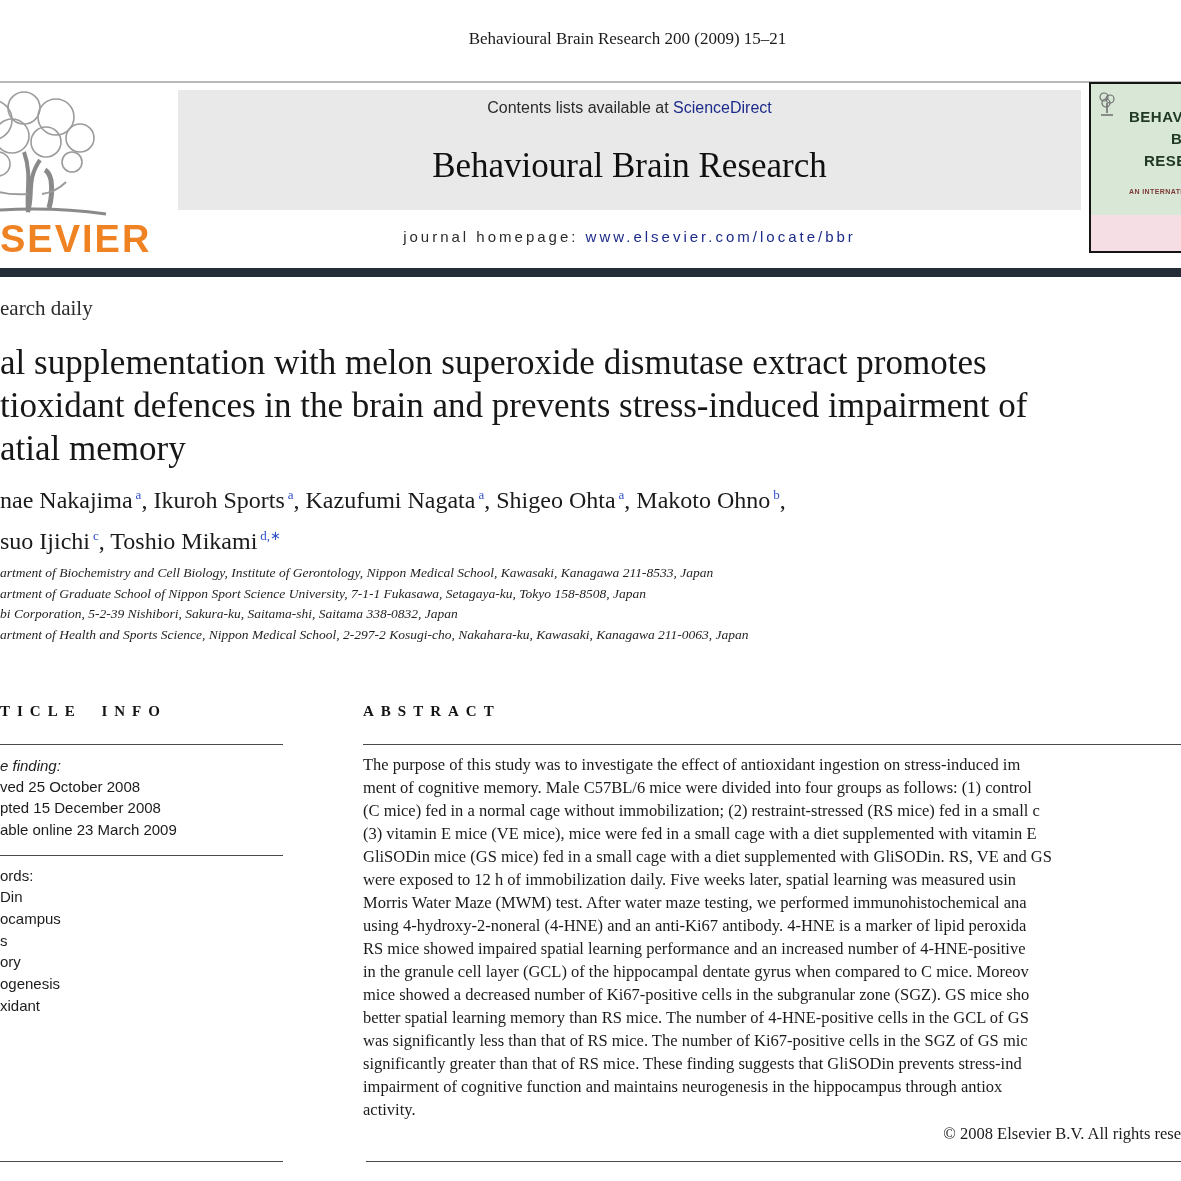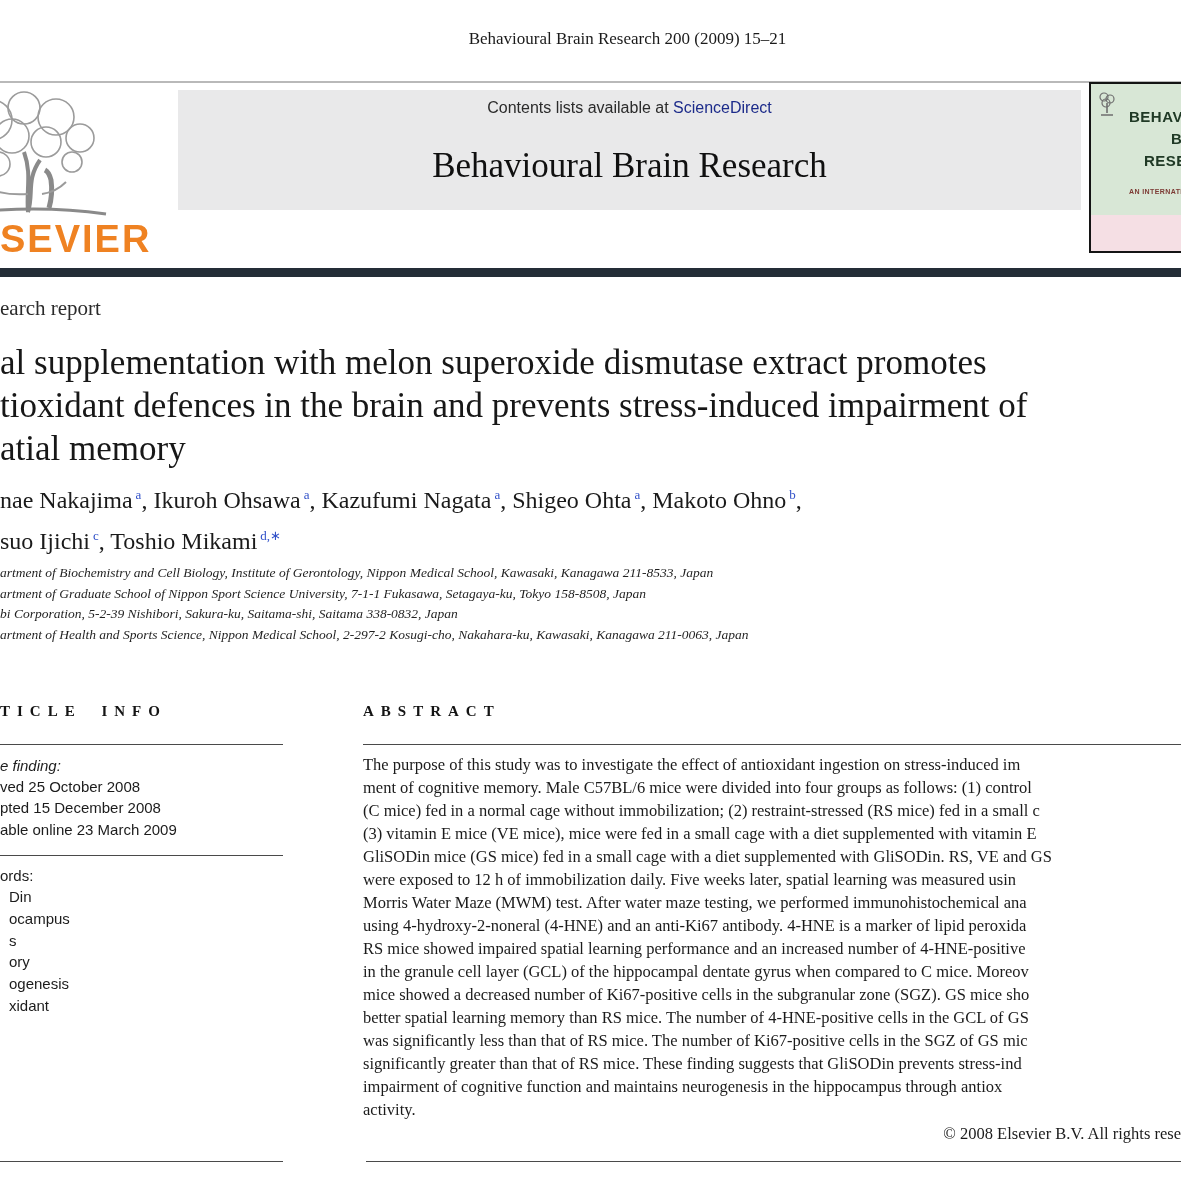--- a/index.html
+++ b/index.html
@@ -53,21 +53,21 @@
   #info-rule-1{top:744px;left:0;width:283px;}
   #abs-rule{top:744px;left:363px;width:818px;}
   #info-rule-2{top:855px;left:0;width:283px;}
   #info-rule-bottom{top:1161px;left:0;width:283px;}
   #abs-rule-bottom{top:1161px;left:366px;width:815px;}
 
   .info-txt{font-family:"Liberation Sans",sans-serif;font-size:15px;line-height:21.3px;color:#1c1c1c;white-space:nowrap;}
   #history-label{top:755px;left:0;font-style:italic;}
   #history-list{top:776px;left:0;}
   #keywords-label{top:865px;left:0;}
-  #keywords-list{top:886px;left:9px;line-height:21.8px;}
+  #keywords-list{top:886px;left:0;line-height:21.8px;}
 
   
   #abstract{top:753px;left:363px;width:830px;font-size:16.5px;line-height:23px;color:#1b1b1b;}
   #abstract .aline{white-space:nowrap;}
   #copyright{top:1124px;left:363px;width:818px;text-align:right;font-size:16.5px;color:#1b1b1b;white-space:nowrap;}
 </style>
 </head>
 <body>
 
 <div id="page">
@@ -92,51 +92,54 @@
       <path d="M30 96 q18 10 44 8 M112 92 q-10 10 -24 12" stroke-width="2"></path>
     </svg>
   </div>
   <div id="logo-text" class="abs">SEVIER</div>
 
   <div id="banner" class="abs">
     <div id="contents-line" class="abs">
       <span>Contents lists available at </span><span class="lnk">ScienceDirect</span>
     </div>
     <div id="journal-title" class="abs">Behavioural Brain Research</div>
+    <div id="homepage-line" class="abs">
+      <span>journal homepage: </span><span class="lnk">www.elsevier.com/locate/bbr</span>
+    </div>
   </div>
 
   <div id="cover" class="abs">
     <div id="cover-pink"></div>
     <div id="cover-minitree">
       <svg width="18" height="26" viewBox="0 0 18 26" fill="none" stroke="#6f6f6f" stroke-width="1.2">
         <circle cx="6" cy="6" r="4"></circle>
           <circle cx="12" cy="8" r="4"></circle>
           <circle cx="8" cy="12" r="4"></circle>
         <path d="M9 22 V12 M3 24 H15" stroke-width="1.6"></path>
       </svg>
     </div>
     <div id="cover-l1" class="cover-line">BEHAVIO</div>
     <div id="cover-l2" class="cover-line">B</div>
     <div id="cover-l3" class="cover-line">RESEA</div>
     <div id="cover-sub">AN INTERNATIONA</div>
   </div>
 
   <div id="dark-bar" class="abs"></div>
 
-  <div id="section-label" class="abs">earch report</div>
+  <div id="section-label" class="abs">earch daily</div>
 
   <div id="title" class="abs">
     <div>al supplementation with melon superoxide dismutase extract promotes</div>
     <div>tioxidant defences in the brain and prevents stress-induced impairment of</div>
     <div>atial memory</div>
   </div>
 
   <div id="authors" class="abs">
     <div>
-      <span>nae Nakajima</span><sup>a</sup><span>, Ikuroh Ohsawa</span><sup>a</sup><span>, Kazufumi Nagata</span><sup>a</sup><span>, Shigeo Ohta</span><sup>a</sup><span>, Makoto Ohno</span><sup>b</sup><span>,</span>
+      <span>nae Nakajima</span><sup>a</sup><span>, Ikuroh Sports</span><sup>a</sup><span>, Kazufumi Nagata</span><sup>a</sup><span>, Shigeo Ohta</span><sup>a</sup><span>, Makoto Ohno</span><sup>b</sup><span>,</span>
     </div>
     <div>
       <span>suo Ijichi</span><sup>c</sup><span>, Toshio Mikami</span><sup>d,∗</sup>
     </div>
   </div>
 
   <div id="affiliations" class="abs">
     <div>artment of Biochemistry and Cell Biology, Institute of Gerontology, Nippon Medical School, Kawasaki, Kanagawa 211-8533, Japan</div>
     <div>artment of Graduate School of Nippon Sport Science University, 7-1-1 Fukasawa, Setagaya-ku, Tokyo 158-8508, Japan</div>
     <div>bi Corporation, 5-2-39 Nishibori, Sakura-ku, Saitama-shi, Saitama 338-0832, Japan</div>

